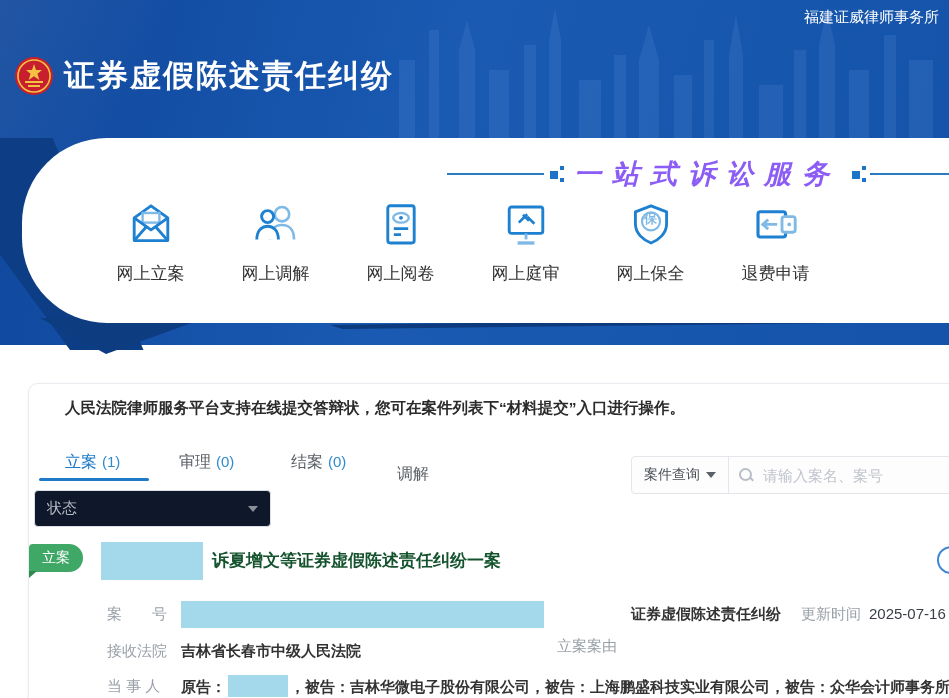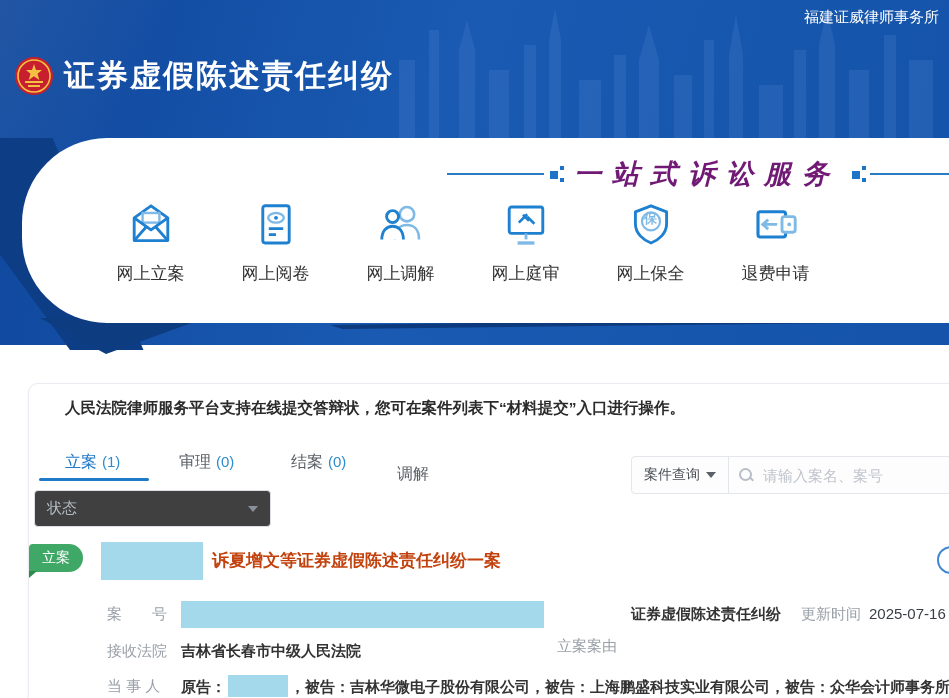--- a/index.html
+++ b/index.html
@@ -24,21 +24,21 @@
   .wedge-bottom{position:absolute;left:40px;top:318px;width:165px;height:36px;background:#0d3c80;
       clip-path:polygon(0 0,100% 0,40% 100%);z-index:1;}
   .stripe-right{position:absolute;left:330px;top:315px;width:619px;height:14px;background:#0c3a7d;
       clip-path:polygon(0 72%,100% 8%,100% 48%,2% 100%);z-index:1;}
 
   
   .banner{position:absolute;left:22px;top:138px;width:945px;height:185px;background:#fff;
       border-radius:85px 0 0 85px;z-index:2;}
   .slogan-row{position:absolute;left:425px;right:0;top:15px;height:42px;display:flex;align-items:center;}
   .slogan-line{flex:1;height:2px;background:#2b7bc4;}
-  .slogan-text{color:#701a75;font-size:27px;font-weight:bold;font-style:italic;letter-spacing:11px;
+  .slogan-text{color:#8b5cf6;font-size:27px;font-weight:bold;font-style:italic;letter-spacing:11px;
       margin:11px 6px;white-space:nowrap;}
   .decor{position:relative;width:16px;height:16px;margin:0 4px;}
   .decor i{position:absolute;background:#1c73c8;display:block;}
   .decor .b{width:8px;height:8px;left:2px;top:5px;}
   .decor .s1{width:4px;height:4px;left:12px;top:0;}
   .decor .s2{width:4px;height:4px;left:12px;top:12px;}
 
   .services{position:absolute;left:66px;top:58px;display:flex;}
   .svc{width:125px;text-align:center;cursor:pointer;}
   .svc-icon{height:58px;display:flex;align-items:center;justify-content:center;position:relative;}
@@ -65,32 +65,32 @@
   .search-seg{display:flex;align-items:center;padding:0 10px;flex:1;}
   .mag{position:relative;width:14px;height:14px;margin-right:8px;}
   .mag::before{content:'';position:absolute;left:0;top:0;width:9px;height:9px;border:2px solid #b8bec8;border-radius:50%;}
   .mag::after{content:'';position:absolute;left:10px;top:10px;width:5px;height:2px;background:#b8bec8;transform:rotate(45deg);}
   .search-input{border:none;outline:none;background:transparent;font-size:15px;color:#333;flex:1;
       font-family:inherit;}
   .search-input::placeholder{color:#c0c4cc;}
 
   .status-select{position:absolute;left:5px;top:106px;width:237px;height:37px;border:1px solid #dcdfe6;
       border-radius:4px;display:flex;align-items:center;padding:0 12px;box-sizing:border-box;
-      font-size:15px;color:#b4bac4;cursor:pointer;background:#404040;}
+      font-size:15px;color:#b4bac4;cursor:pointer;background:#0f172a;}
   .status-select .caret{margin-left:auto;border-top-color:#8a9099;}
 
   
   .case-badge{position:absolute;left:0;top:160px;width:54px;height:28px;background:#3fa866;color:#fff;
       font-size:14px;display:flex;align-items:center;justify-content:center;
       border-radius:4px 14px 14px 0;z-index:3;}
   .case-badge::after{content:'';position:absolute;left:0;bottom:-6px;width:0;height:0;
       border-top:7px solid #2e8a4d;border-right:8px solid transparent;}
   .redact{background:#a3d9eb;display:inline-block;}
   .r-title{position:absolute;left:72px;top:158px;width:102px;height:38px;}
-  .case-title{position:absolute;left:183px;top:165px;font-size:17px;font-weight:bold;color:#c2410c;white-space:nowrap;text-align:center;}
+  .case-title{position:absolute;left:183px;top:165px;font-size:17px;font-weight:bold;color:#14532d;white-space:nowrap;text-align:center;}
   .circle-btn{position:absolute;left:908px;top:162px;width:24px;height:24px;border:2px solid #3f87d2;
       border-radius:50%;background:#fff;cursor:pointer;}
 
   .lbl{color:#9aa0a8;font-size:15px;position:absolute;white-space:nowrap;}
   .val{color:#333;font-size:15px;font-weight:bold;position:absolute;white-space:nowrap;}
   .r-caseno{position:absolute;left:152px;top:217px;width:363px;height:27px;}
   .parties-line{position:absolute;left:152px;top:291px;width:800px;font-size:15px;color:#333;
       font-weight:bold;white-space:nowrap;overflow:hidden;}
   .r-plain{width:60px;height:22px;vertical-align:-5px;margin:0 2px;}
 </style>
@@ -167,39 +167,39 @@
           <path d="M6 14 L20 24 L34 14" stroke="#1e80d0" stroke-width="2.4" stroke-linejoin="round"></path>
           <path d="M6 33 L16.5 21 M34 33 L23.5 21" stroke="#1e80d0" stroke-width="2.4"></path>
         </svg>
           </div>
         <div class="svc-label">网上立案</div>
       </div>
 
       <div class="svc">
         <div class="svc-icon">
             <svg width="48" height="48" viewBox="0 0 40 40" fill="none">
+          <circle cx="25" cy="11" r="6" stroke="#7fb9e6" stroke-width="2.2"></circle>
+          <path d="M15 32 c0-8 4-12 10-12 s10 4 10 12" stroke="#7fb9e6" stroke-width="2.2"></path>
+          <circle cx="13" cy="13" r="5" stroke="#1e80d0" stroke-width="2.4" fill="#fff"></circle>
+          <path d="M4 32 c0-7 4-11 9-11 s9 4 9 11" stroke="#1e80d0" stroke-width="2.4" fill="#fff"></path>
+        </svg>
+          </div>
+        <div class="svc-label">网上调解</div>
+      </div>
+
+      <div class="svc">
+        <div class="svc-icon">
+            <svg width="48" height="48" viewBox="0 0 40 40" fill="none">
           <rect x="9" y="4" width="22" height="31" rx="2" stroke="#1e80d0" stroke-width="2.4"></rect>
           <ellipse cx="20" cy="14" rx="6.5" ry="4" stroke="#7fb9e6" stroke-width="2"></ellipse>
           <circle cx="20" cy="14" r="1.6" fill="#1e80d0"></circle>
           <path d="M14 23 h12 M14 28 h6" stroke="#1e80d0" stroke-width="2.2"></path>
         </svg>
           </div>
         <div class="svc-label">网上阅卷</div>
-      </div>
-
-      <div class="svc">
-        <div class="svc-icon">
-            <svg width="48" height="48" viewBox="0 0 40 40" fill="none">
-          <circle cx="25" cy="11" r="6" stroke="#7fb9e6" stroke-width="2.2"></circle>
-          <path d="M15 32 c0-8 4-12 10-12 s10 4 10 12" stroke="#7fb9e6" stroke-width="2.2"></path>
-          <circle cx="13" cy="13" r="5" stroke="#1e80d0" stroke-width="2.4" fill="#fff"></circle>
-          <path d="M4 32 c0-7 4-11 9-11 s9 4 9 11" stroke="#1e80d0" stroke-width="2.4" fill="#fff"></path>
-        </svg>
-          </div>
-        <div class="svc-label">网上调解</div>
       </div>
 
       <div class="svc">
         <div class="svc-icon">
             <svg width="48" height="48" viewBox="0 0 40 40" fill="none">
           <rect x="6" y="5" width="28" height="22" rx="2" stroke="#1e80d0" stroke-width="2.4"></rect>
           <path d="M14 18 l7-7 M17.5 11.5 l5 5 M21 13 l6 6" stroke="#1e80d0" stroke-width="2.2"></path>
           <path d="M20 27 v5" stroke="#7fb9e6" stroke-width="2.4"></path>
           <path d="M13 35 h14" stroke="#7fb9e6" stroke-width="2.8"></path>
         </svg>

